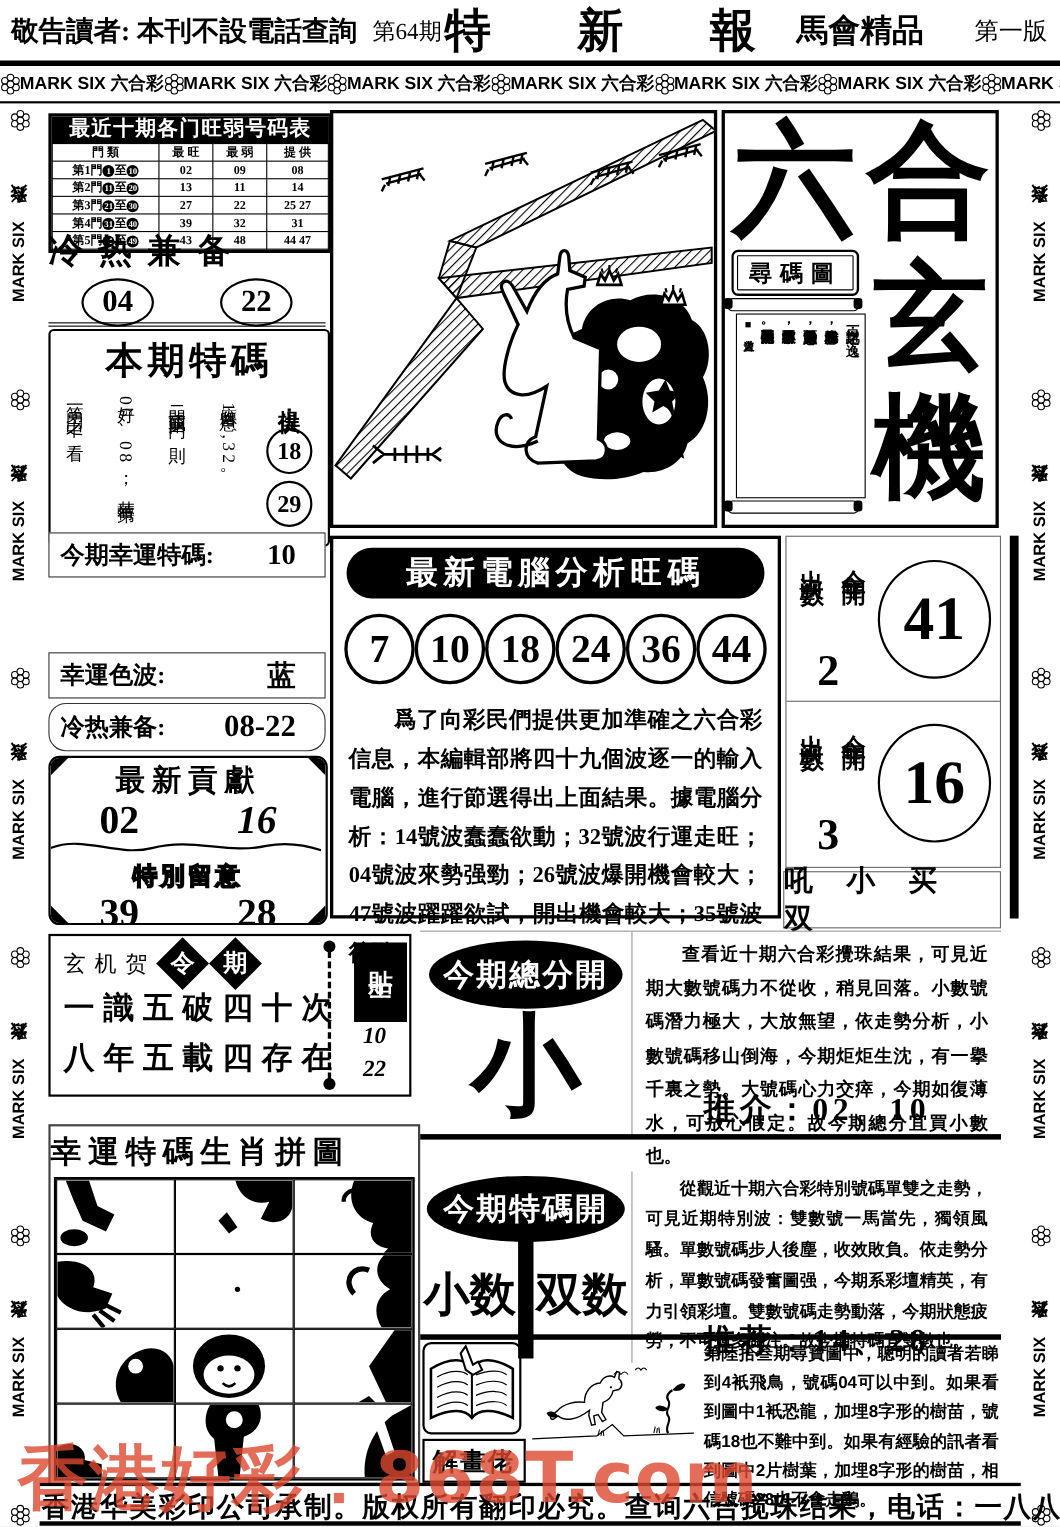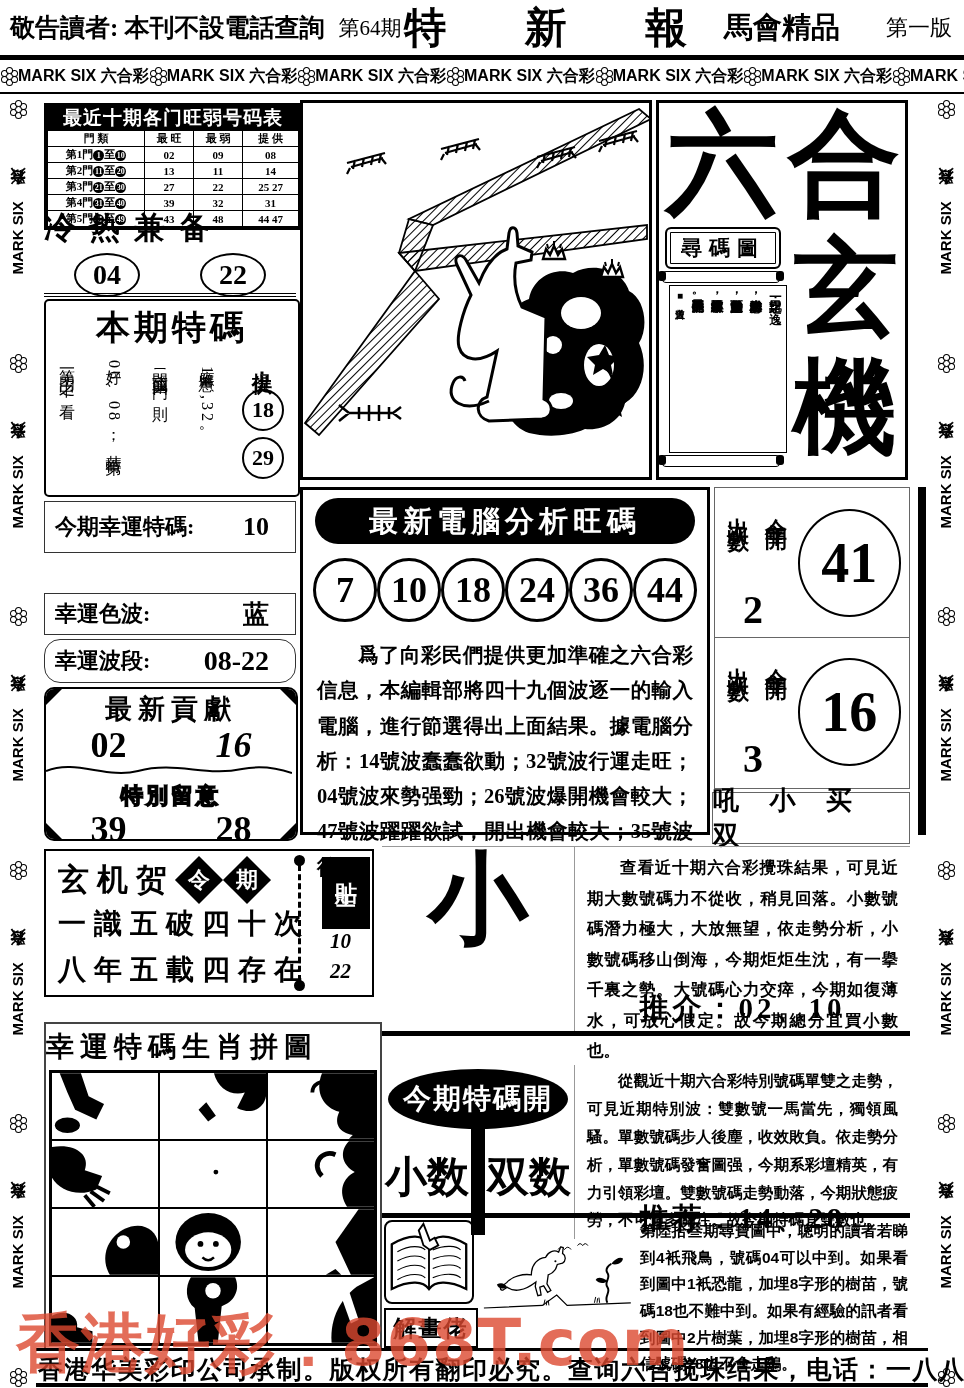--- a/index.html
+++ b/index.html
@@ -196,30 +196,30 @@
       <span class="vcol">二門或第四門，則</span>
       <span class="vcol">應留意14 ,32。</span>
       <span class="provCol">
         <span class="lab">提供：</span>
         <span class="oval" style="width:38px;height:38px;font-size:22px">18</span>
         <span class="oval" style="width:38px;height:38px;font-size:22px">29</span>
       </span>
     </div>
   </div>
 
-  <div class="abs lrow" style="left:44px;top:501px;width:252px;height:52px">
+  <div class="abs lrow" style="left:44px;top:484px;width:252px;height:41px">
     <span>今期幸運特碼:</span>
       <span style="font-size:26px">10</span>
   </div>
   <div class="abs lrow" style="left:44px;top:593px;width:252px;height:42px">
     <span>幸運色波:</span>
       <span style="font-size:26px">蓝</span>
   </div>
   <div class="abs lrow r" style="left:44px;top:639px;width:252px;height:44px">
-    <span>幸運波段:</span>
+    <span>冷热兼备:</span>
       <span style="font-size:28px">08-22</span>
   </div>
 
   <div class="abs contrib" style="left:44px;top:687px;width:250px;height:150px">
     <span class="corner" style="left:0;top:0;border-width:16px 16px 0 0;border-color:#000 transparent transparent transparent"></span>
     <span class="corner" style="right:0;top:0;border-width:0 16px 16px 0;border-color:transparent #000 transparent transparent"></span>
     <span class="corner" style="left:0;bottom:0;border-width:16px 0 0 16px;border-color:transparent transparent transparent #000"></span>
     <span class="corner" style="right:0;bottom:0;border-width:0 0 16px 16px;border-color:transparent transparent #000 transparent"></span>
     <div style="text-align:center;font-size:27px;font-weight:bold;letter-spacing:6px;margin-top:2px">最新貢獻</div>
     <div style="display:flex;justify-content:space-around;font-size:36px;font-weight:bold;line-height:1">
@@ -231,21 +231,21 @@
       </svg>
     <div class="outline-txt" style="text-align:center;font-size:22px;letter-spacing:3px">特別留意</div>
     <div style="display:flex;justify-content:space-around;font-size:36px;font-weight:bold;line-height:1">
       <span>39</span>
       <span>28</span>
     </div>
   </div>
 
   <div class="abs bx" style="left:44px;top:849px;width:330px;height:148px">
     <div style="display:flex;align-items:center;padding:8px 0 0 12px">
-      <span style="font-size:31px;font-weight:700;letter-spacing:8px">玄机贺</span>
+      <span style="font-size:20px;font-weight:400;letter-spacing:8px">玄机贺</span>
       <span class="dia">
           <span>令</span>
         </span>
       <span class="dia">
           <span>期</span>
         </span>
     </div>
     <div style="font-size:28px;font-weight:900;letter-spacing:8px;padding:4px 0 0 12px">一識五破四十次</div>
     <div style="font-size:28px;font-weight:900;letter-spacing:8px;padding:8px 0 0 12px">八年五載四存在</div>
     <div class="dash" style="left:252px;top:14px;height:116px"></div>
@@ -428,20 +428,21 @@
       </div>
       <div class="bigcirc" style="width:104px;height:104px;font-size:56px;margin-left:6px">16</div>
     </div>
   </div>
   <div class="abs thick" style="left:918px;top:487px;width:8px;height:348px"></div>
 
   <div class="abs thin ctr" style="left:712px;top:792px;width:198px;height:52px;font-size:26px;font-weight:bold;letter-spacing:12px">吼 小 买 双</div>
 
   <div class="abs" style="left:382px;top:846px;width:528px;height:184px;border-top:1px solid #999">
     <div class="abs" style="left:0;top:0;width:192px;height:184px;border-right:1px solid #999">
+      <div class="ell" style="width:176px;height:62px;margin:8px auto 0">今期總分開</div>
       <div style="text-align:center;font-size:100px;font-weight:bold;line-height:1.05">小</div>
     </div>
     <div class="abs" style="left:193px;top:0;width:335px;height:184px">
       <div class="spara" style="margin:6px 12px 0">查看近十期六合彩攪珠結果，可見近期大數號碼力不從收，稍見回落。小數號碼潛力極大，大放無望，依走勢分析，小數號碼移山倒海，今期炬炬生沈，有一擧千裏之勢。大號碼心力交瘁，今期如復薄水，可放心假定。故今期總分宜買小數也。</div>
       <div class="rec abs" style="left:0;bottom:2px;width:100%">推介：02、10</div>
     </div>
   </div>
   <div class="abs thick" style="left:382px;top:1031px;width:528px;height:5px"></div>
 
   <div class="abs" style="left:382px;top:1065px;width:528px;height:174px">

